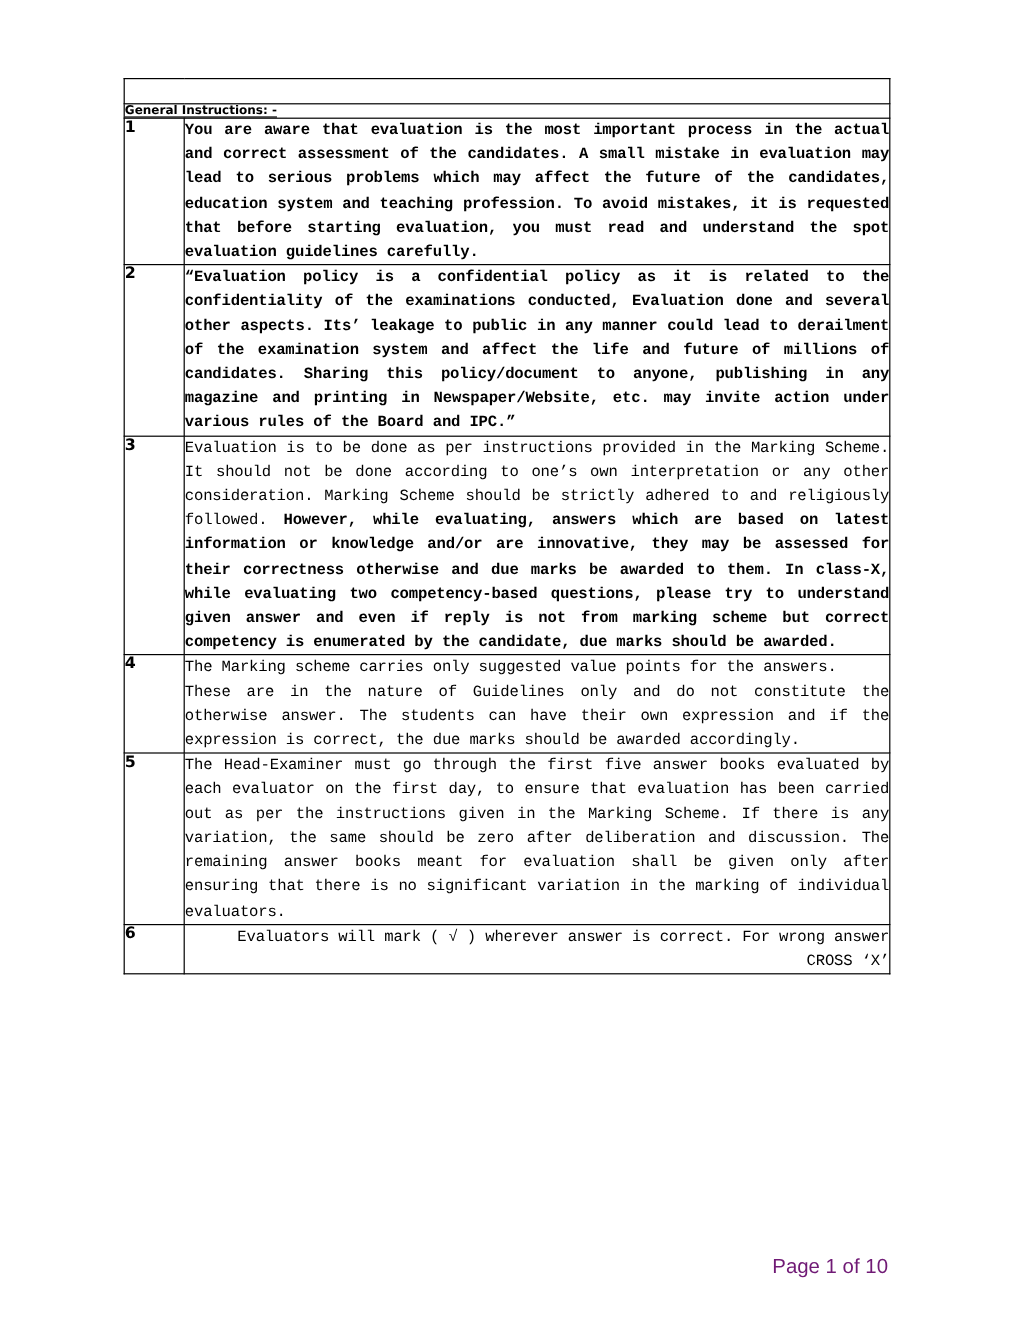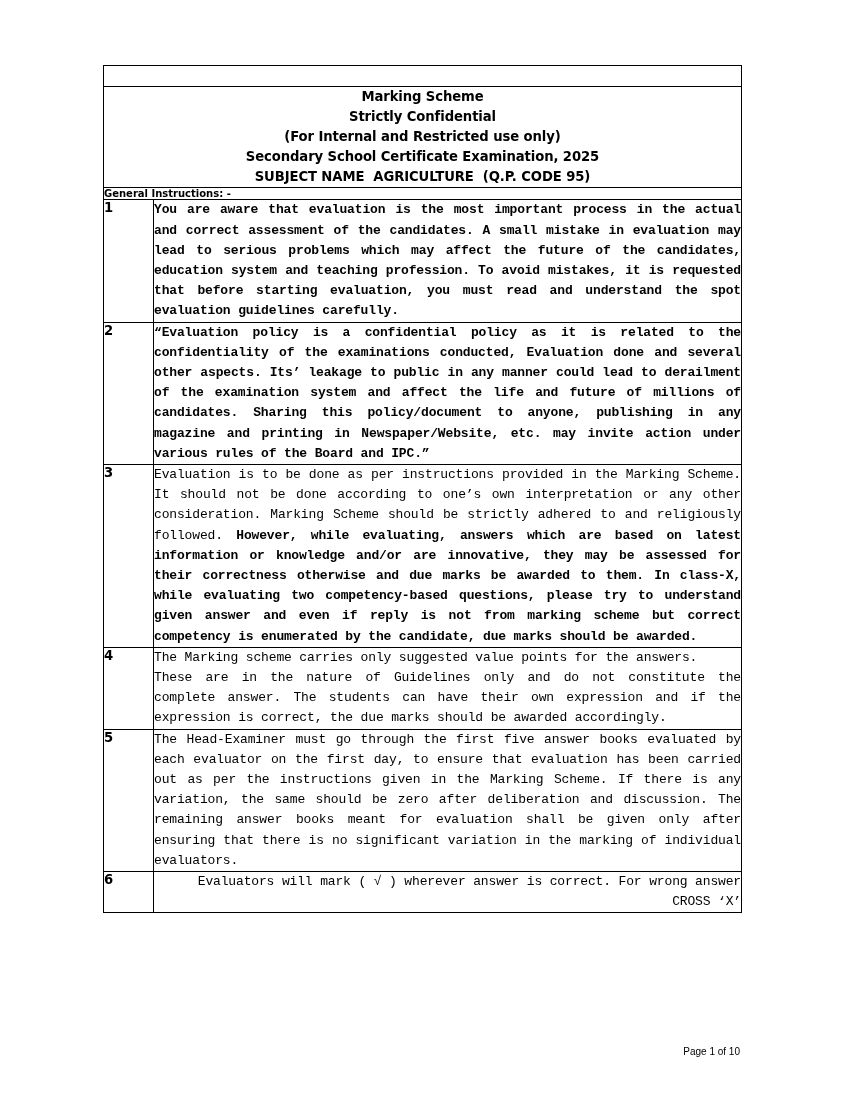--- a/index.html
+++ b/index.html
@@ -98,50 +98,41 @@
   .clip-cell {
     padding-bottom: 3px;
   }
 
   
   .footer {
     position: absolute;
     right: 110px;
     top: 1046px;
     font-family: "Liberation Sans", sans-serif;
-    font-size: 10px;
-    color: #000000;
+    font-size: 17px;
+    color: #701a75;
     white-space: nowrap;
   }
 </style>
 </head>
 <body>
 
 <div class="page">
 
   <table class="ms-table">
     <colgroup>
       <col style="width:50px">
       <col style="width:588px">
     </colgroup>
     <tbody>
 
       <tr class="spacer-row">
         <td colspan="2"></td>
       </tr>
 
-      <tr>
-        <td colspan="2" class="title-cell">
-          <span class="tline">Marking Scheme</span>
-          <span class="tline">Strictly Confidential</span>
-          <span class="tline">(For Internal and Restricted use only)</span>
-          <span class="tline">Secondary School Certificate Examination, 2025</span>
-          <span class="tline">SUBJECT NAME  AGRICULTURE  (Q.P. CODE 95)</span>
-        </td>
-      </tr>
 
       <tr>
         <td colspan="2" class="gi-cell">
           <span class="gi-label">General Instructions: -</span>
         </td>
       </tr>
 
       <tr>
         <td class="num-cell">1</td>
         <td class="body-cell b">You are aware that evaluation is the most important process in the actual and correct assessment of the candidates. A small mistake in evaluation may lead to serious problems which may affect the future of the candidates, education system and teaching profession. To avoid mistakes, it is requested that before starting evaluation, you must read and understand the spot evaluation guidelines carefully.</td>
@@ -156,21 +147,21 @@
         <td class="num-cell">3</td>
         <td class="body-cell">
           <span class="r">Evaluation is to be done as per instructions provided in the Marking Scheme. It should not be done according to one’s own interpretation or any other consideration. Marking Scheme should be strictly adhered to and religiously followed. </span><span class="b">However, while evaluating, answers which are based on latest information or knowledge and/or are innovative, they may be assessed for their correctness otherwise and due marks be awarded to them. In class-X, while evaluating two competency-based questions, please try to understand given answer and even if reply is not from marking scheme but correct competency is enumerated by the candidate, due marks should be awarded.</span>
         </td>
       </tr>
 
       <tr>
         <td class="num-cell">4</td>
         <td class="body-cell r">
           <p style="text-align:left">The Marking scheme carries only suggested value points for the answers.</p>
-          <p>These are in the nature of Guidelines only and do not constitute the complete answer. The students can have their own expression and if the expression is correct, the due marks should be awarded accordingly.</p>
+          <p>These are in the nature of Guidelines only and do not constitute the otherwise answer. The students can have their own expression and if the expression is correct, the due marks should be awarded accordingly.</p>
         </td>
       </tr>
 
       <tr>
         <td class="num-cell">5</td>
         <td class="body-cell r">The Head-Examiner must go through the first five answer books evaluated by each evaluator on the first day, to ensure that evaluation has been carried out as per the instructions given in the Marking Scheme. If there is any variation, the same should be zero after deliberation and discussion. The remaining answer books meant for evaluation shall be given only after ensuring that there is no significant variation in the marking of individual evaluators.</td>
       </tr>
 
       <tr>
         <td class="num-cell clip-cell">6</td>

